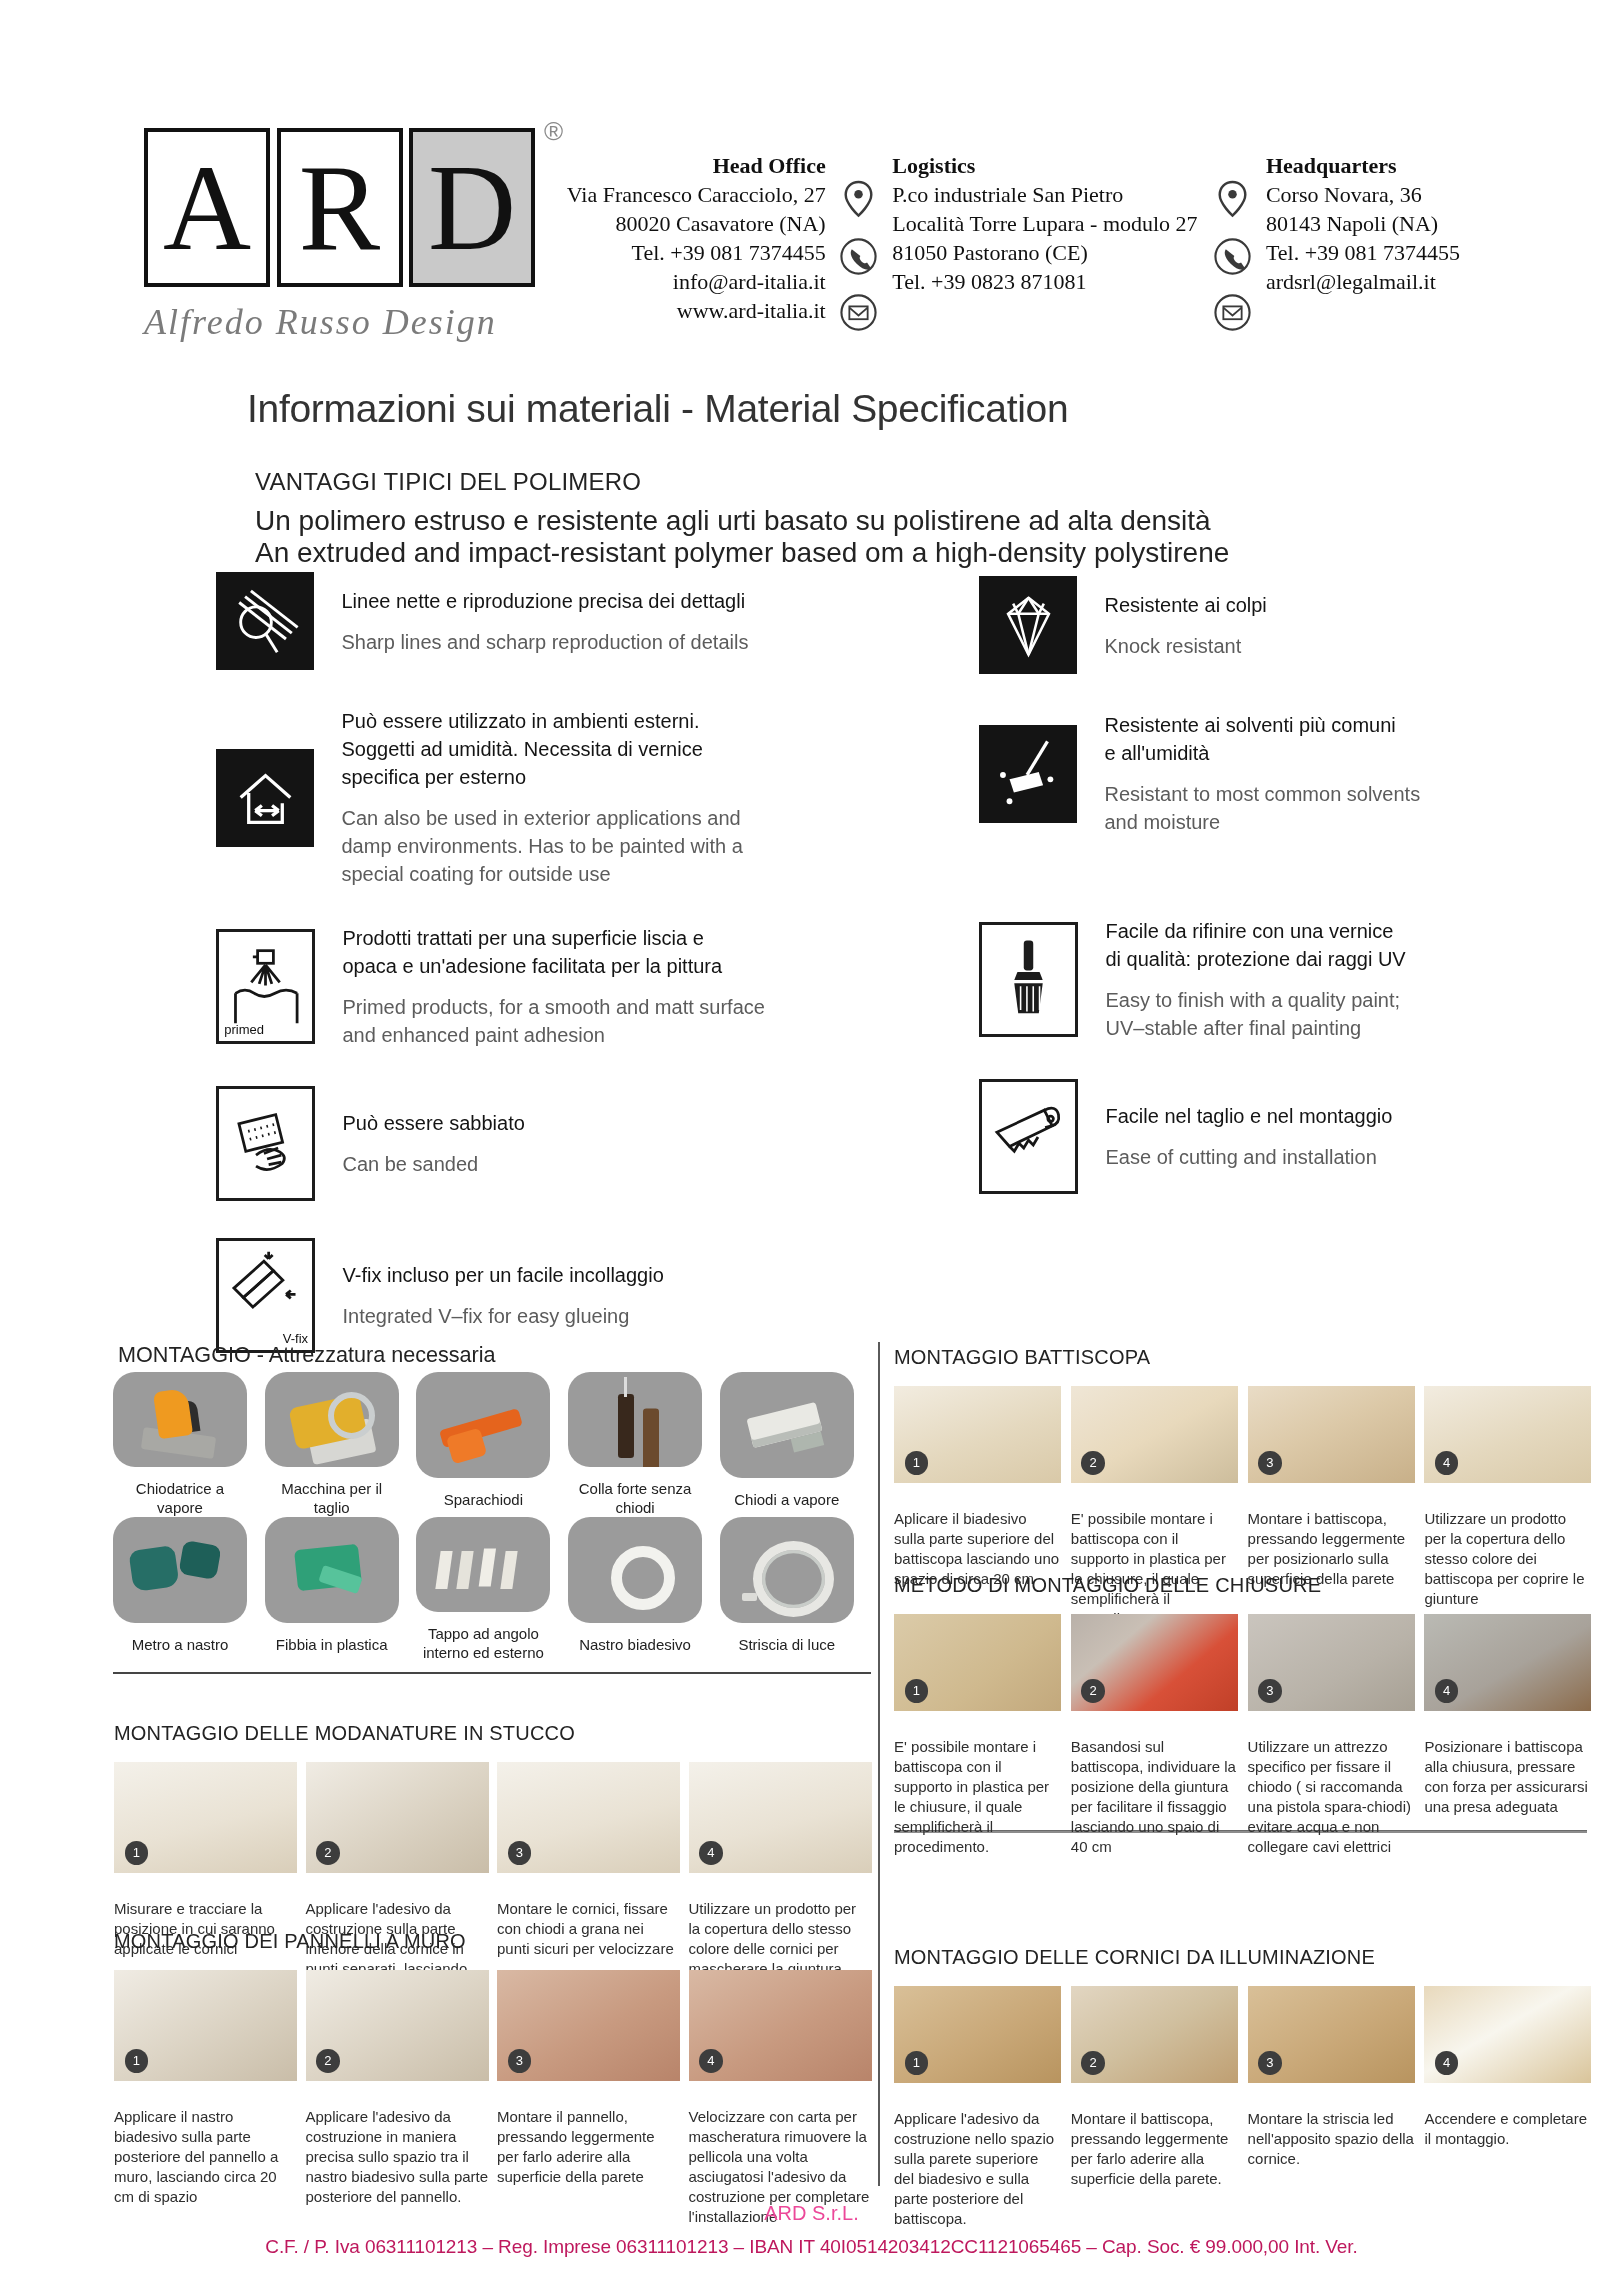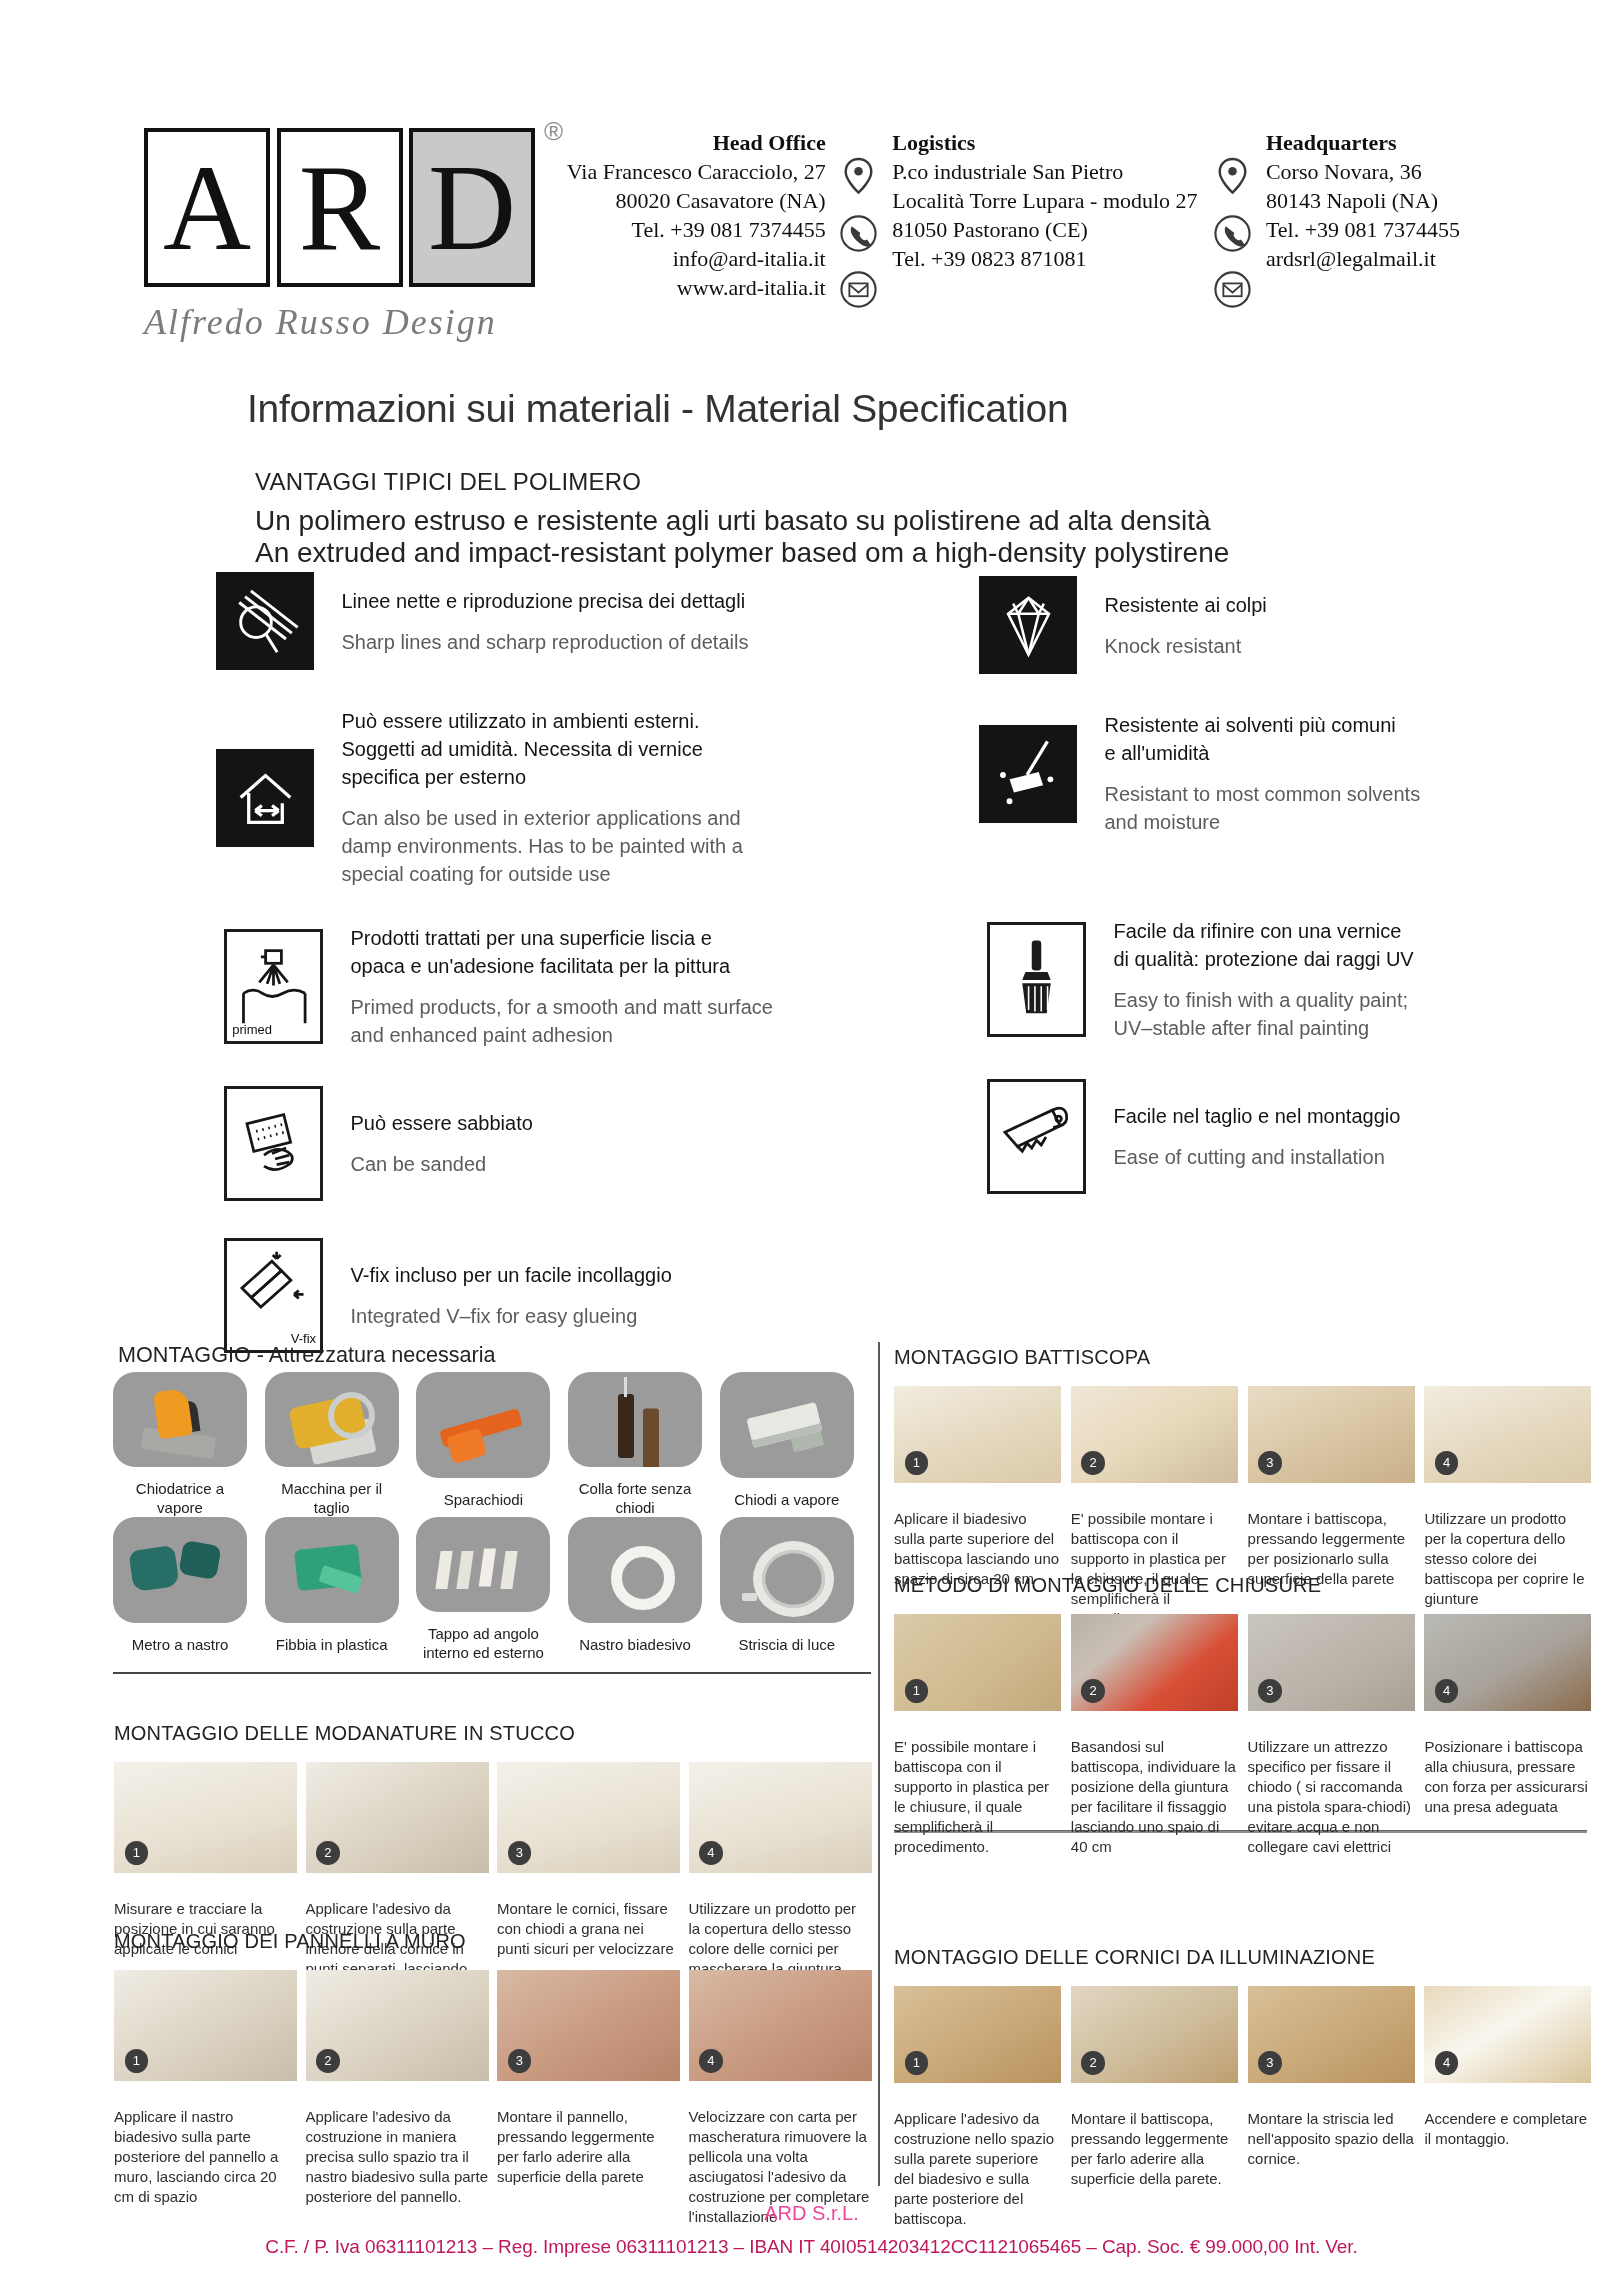--- a/index.html
+++ b/index.html
@@ -12,21 +12,21 @@
   .logo{width:458px;position:relative;}
   .logo-boxes{display:flex;gap:6.5px;}
   .lbox{width:126px;height:159px;border:4.6px solid #111;background:#fff;
         display:flex;align-items:center;justify-content:center;
         font-size:122px;line-height:122px;color:#111;box-sizing:border-box;}
   .lbox.gray{background:#c9c9c9;}
   .reg{position:absolute;left:400px;top:-11.8px;font-size:26px;color:#8a8a8a;
        font-family:"Liberation Sans",sans-serif;}
   .logo-sub{margin-top:14.4px;font-style:italic;font-size:36px;color:#7b7b7b;
             letter-spacing:2px;white-space:nowrap;}
-  .offices{display:flex;margin-left:15.7px;gap:11.8px;font-size:22px;line-height:29px;color:#101010;}
+  .offices{display:flex;margin-left:15.7px;gap:11.8px;font-size:22px;line-height:29px;color:#101010;margin-top:23px;}
   .office{min-width:236px;}
   .office.right{width:275px;text-align:right;}
   .office-title{font-weight:bold;}
   .icon-col{width:43px;display:flex;flex-direction:column;align-items:center;}
   .hicon{width:39px;height:39px;}
   .hicon.pin{margin-top:27.5px;}
   .hicon.phone{margin-top:19.6px;}
   .hicon.mail{margin-top:17px;}
 
   
@@ -39,21 +39,21 @@
 
   
   .fcol{position:absolute;display:flex;flex-direction:column;}
   #poly-left{left:216px;top:572px;width:687px;}
   #poly-right{left:979px;top:576px;width:621px;}
   #gen-left{left:216px;top:924px;width:707px;}
   #gen-right{left:979px;top:917px;width:621px;}
   .feature{display:flex;align-items:center;gap:27.5px;margin-bottom:37px;}
   .tile{flex:0 0 auto;display:flex;align-items:center;justify-content:center;position:relative;}
   .tile.black{width:98px;height:98px;background:#141414;}
-  .tile.white{width:99px;height:115px;background:#fff;border:3.9px solid #1c1c1c;box-sizing:border-box;margin-left:8px;}
+  .tile.white{width:99px;height:115px;background:#fff;border:3.9px solid #1c1c1c;box-sizing:border-box;}
   .tile svg{display:block;}
   .tile-label{position:absolute;font-size:13px;color:#111;
               font-family:"Liberation Sans",sans-serif;}
   .tile-label.bl{left:5.2px;bottom:3.9px;}
   .tile-label.br{right:3.9px;bottom:3.9px;}
   .ftext .it{font-size:20px;line-height:28px;color:#141414;white-space:pre-line;}
   .ftext .en{font-size:20px;line-height:28px;color:#5c5c5c;white-space:pre-line;margin-top:13px;}
 
   
   #tools-title{position:absolute;left:118px;top:1342px;font-size:21.6px;color:#232323;}

